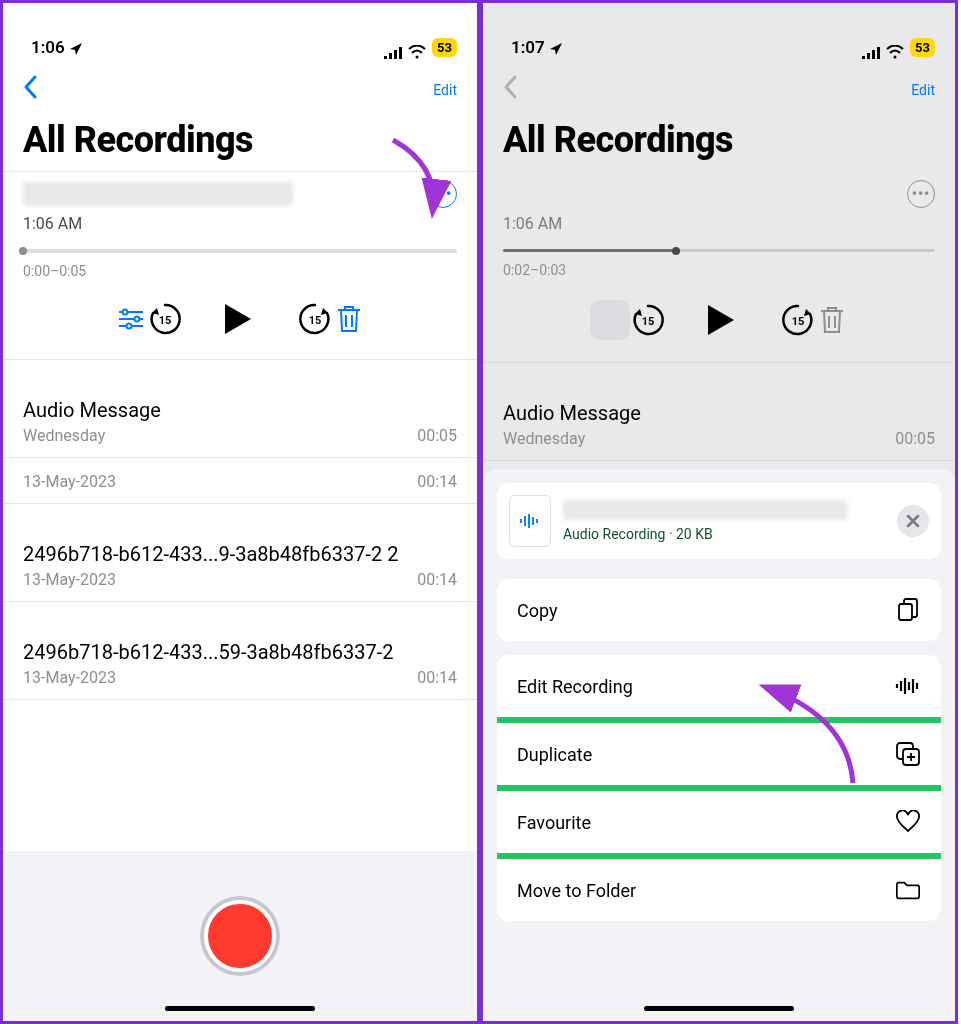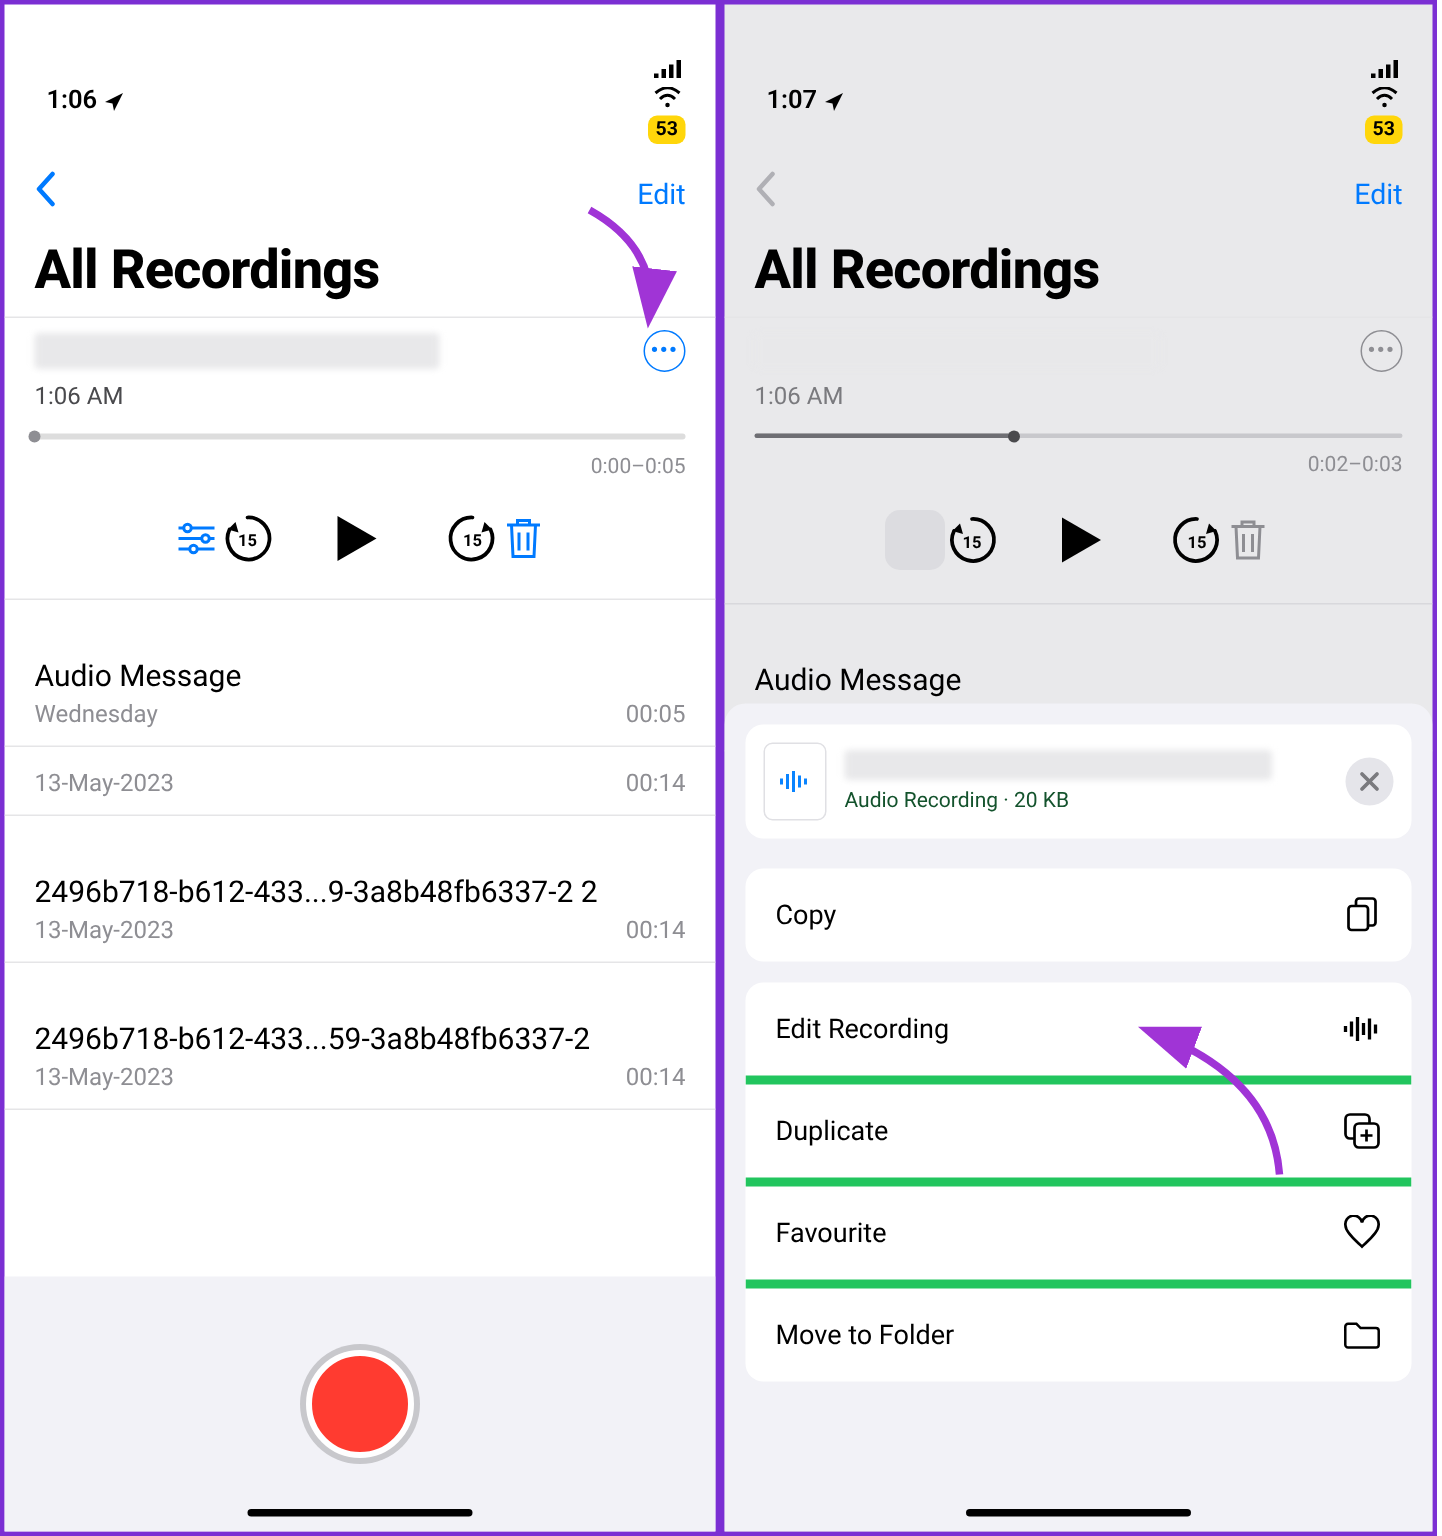--- a/index.html
+++ b/index.html
@@ -28,36 +28,36 @@
 .phone.right .controls-row,
 .phone.right .list-item.first-only { background: transparent; }
 
 
 .status-bar {
   display: flex; justify-content: space-between; align-items: center;
   padding: 14px 20px 8px 28px;
   font-size: 17px; font-weight: 600; margin-top: 20px;
 }
 .status-left { display: flex; align-items: center; gap: 4px; }
-.status-right { display: flex; align-items: center; gap: 6px; flex-direction: column; }
+.status-right { display: flex; align-items: flex-end; gap: 6px; }
 .location-arrow-icon { width: 14px; height: 14px; display: inline-block; }
 .signal-icon, .wifi-icon { width: 18px; height: 14px; display: inline-block; }
 .battery-badge {
   background: #ffd60a; color: #000; border-radius: 6px;
   padding: 2px 5px; font-size: 13px; font-weight: 700;
 }
 
 
 .nav-row {
   display: flex; justify-content: space-between; align-items: center;
   padding: 10px 20px;
 }
 .back-btn { color: #007aff; font-size: 26px; font-weight: 300; }
 .phone.right .back-btn { color: #b0b0b5; }
-.edit-btn { color: #007aff; font-size: 19px; }
+.edit-btn { color: #007aff; font-size: 14px; }
 
 
 .page-title-row { padding: 4px 20px 10px; }
 .page-title { font-size: 36px; font-weight: 800; letter-spacing: -0.5px; }
 
 
 .selected-recording { padding: 0 20px; border-top: 1px solid #e5e5e7; }
 .rec-head { display: flex; justify-content: space-between; align-items: center; padding-top: 8px; }
 .rec-title-blurred {
   width: 270px; height: 24px; background: #e8e8ea; border-radius: 3px;
@@ -79,21 +79,21 @@
 }
 .phone.right .track { background: #c8c8cc; height: 3px; }
 .track-fill {
   position: absolute; left: 0; top: 0; height: 100%; background: #8e8e93; border-radius: 2px;
 }
 .track-knob {
   position: absolute; top: 50%; width: 8px; height: 8px; background: #8e8e93;
   border-radius: 50%; transform: translate(-50%, -50%);
 }
 .time-row {
-  display: flex; justify-content: flex-end; padding: 10px 20px 4px;
+  display: flex; justify-content: flex-start; padding: 10px 20px 4px;
   font-size: 14px; color: #8e8e93;
 }
 
 
 .controls-row {
   display: flex; align-items: center; justify-content: center;
   padding: 18px 20px 22px;
 }
 .ctrl { width: 32px; height: 32px; display: flex; align-items: center; justify-content: center; }
 .ctrl.options svg { color: #007aff; }

